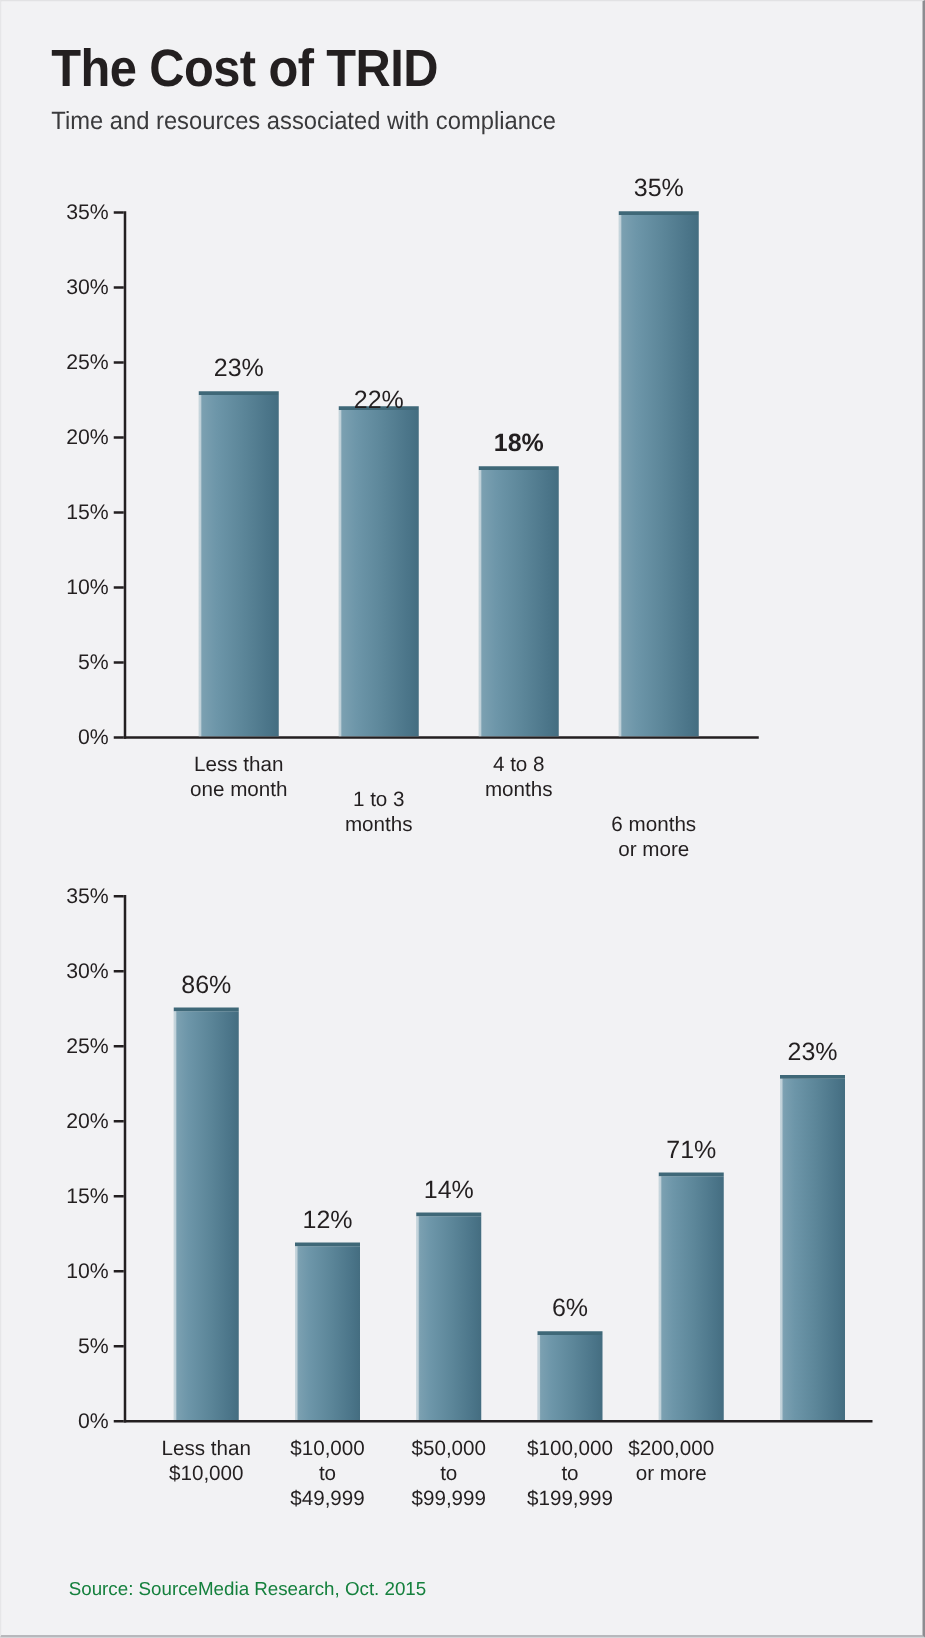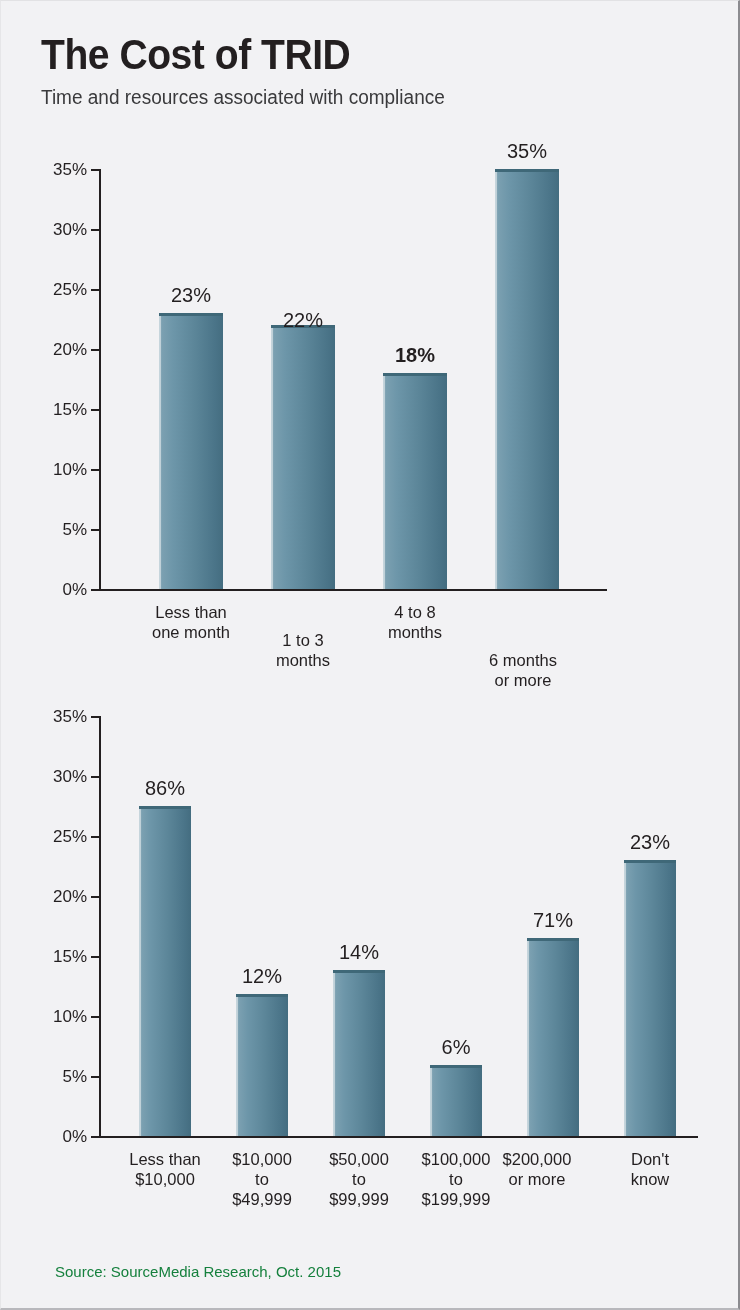--- a/index.html
+++ b/index.html
@@ -152,17 +152,15 @@
     <div class="barlabel" style="left: 455px; top: 1035.2px;">6%</div>
     <div class="catlabel" style="left: 455px; top: 1148px; width: 113px;">$100,000
 to
 $199,999</div>
     <div class="bar" style="left: 526px; width: 52px; height: 198px; top: 937px; bottom: auto;"></div>
     <div class="barlabel" style="left: 552px; top: 908px;">71%</div>
     <div class="catlabel" style="left: 536px; top: 1148px; width: 113px;">$200,000
 or more</div>
     <div class="bar" style="left: 623px; width: 52px; height: 276px; top: 859px; bottom: auto;"></div>
     <div class="barlabel" style="left: 649px; top: 830px;">23%</div>
-    <div class="catlabel" style="left: 649px; top: 1148px; width: 113px;">Don't
-know</div>
   </div>
 
 <div id="source">Source: SourceMedia Research, Oct. 2015</div>
 
 </body></html>

